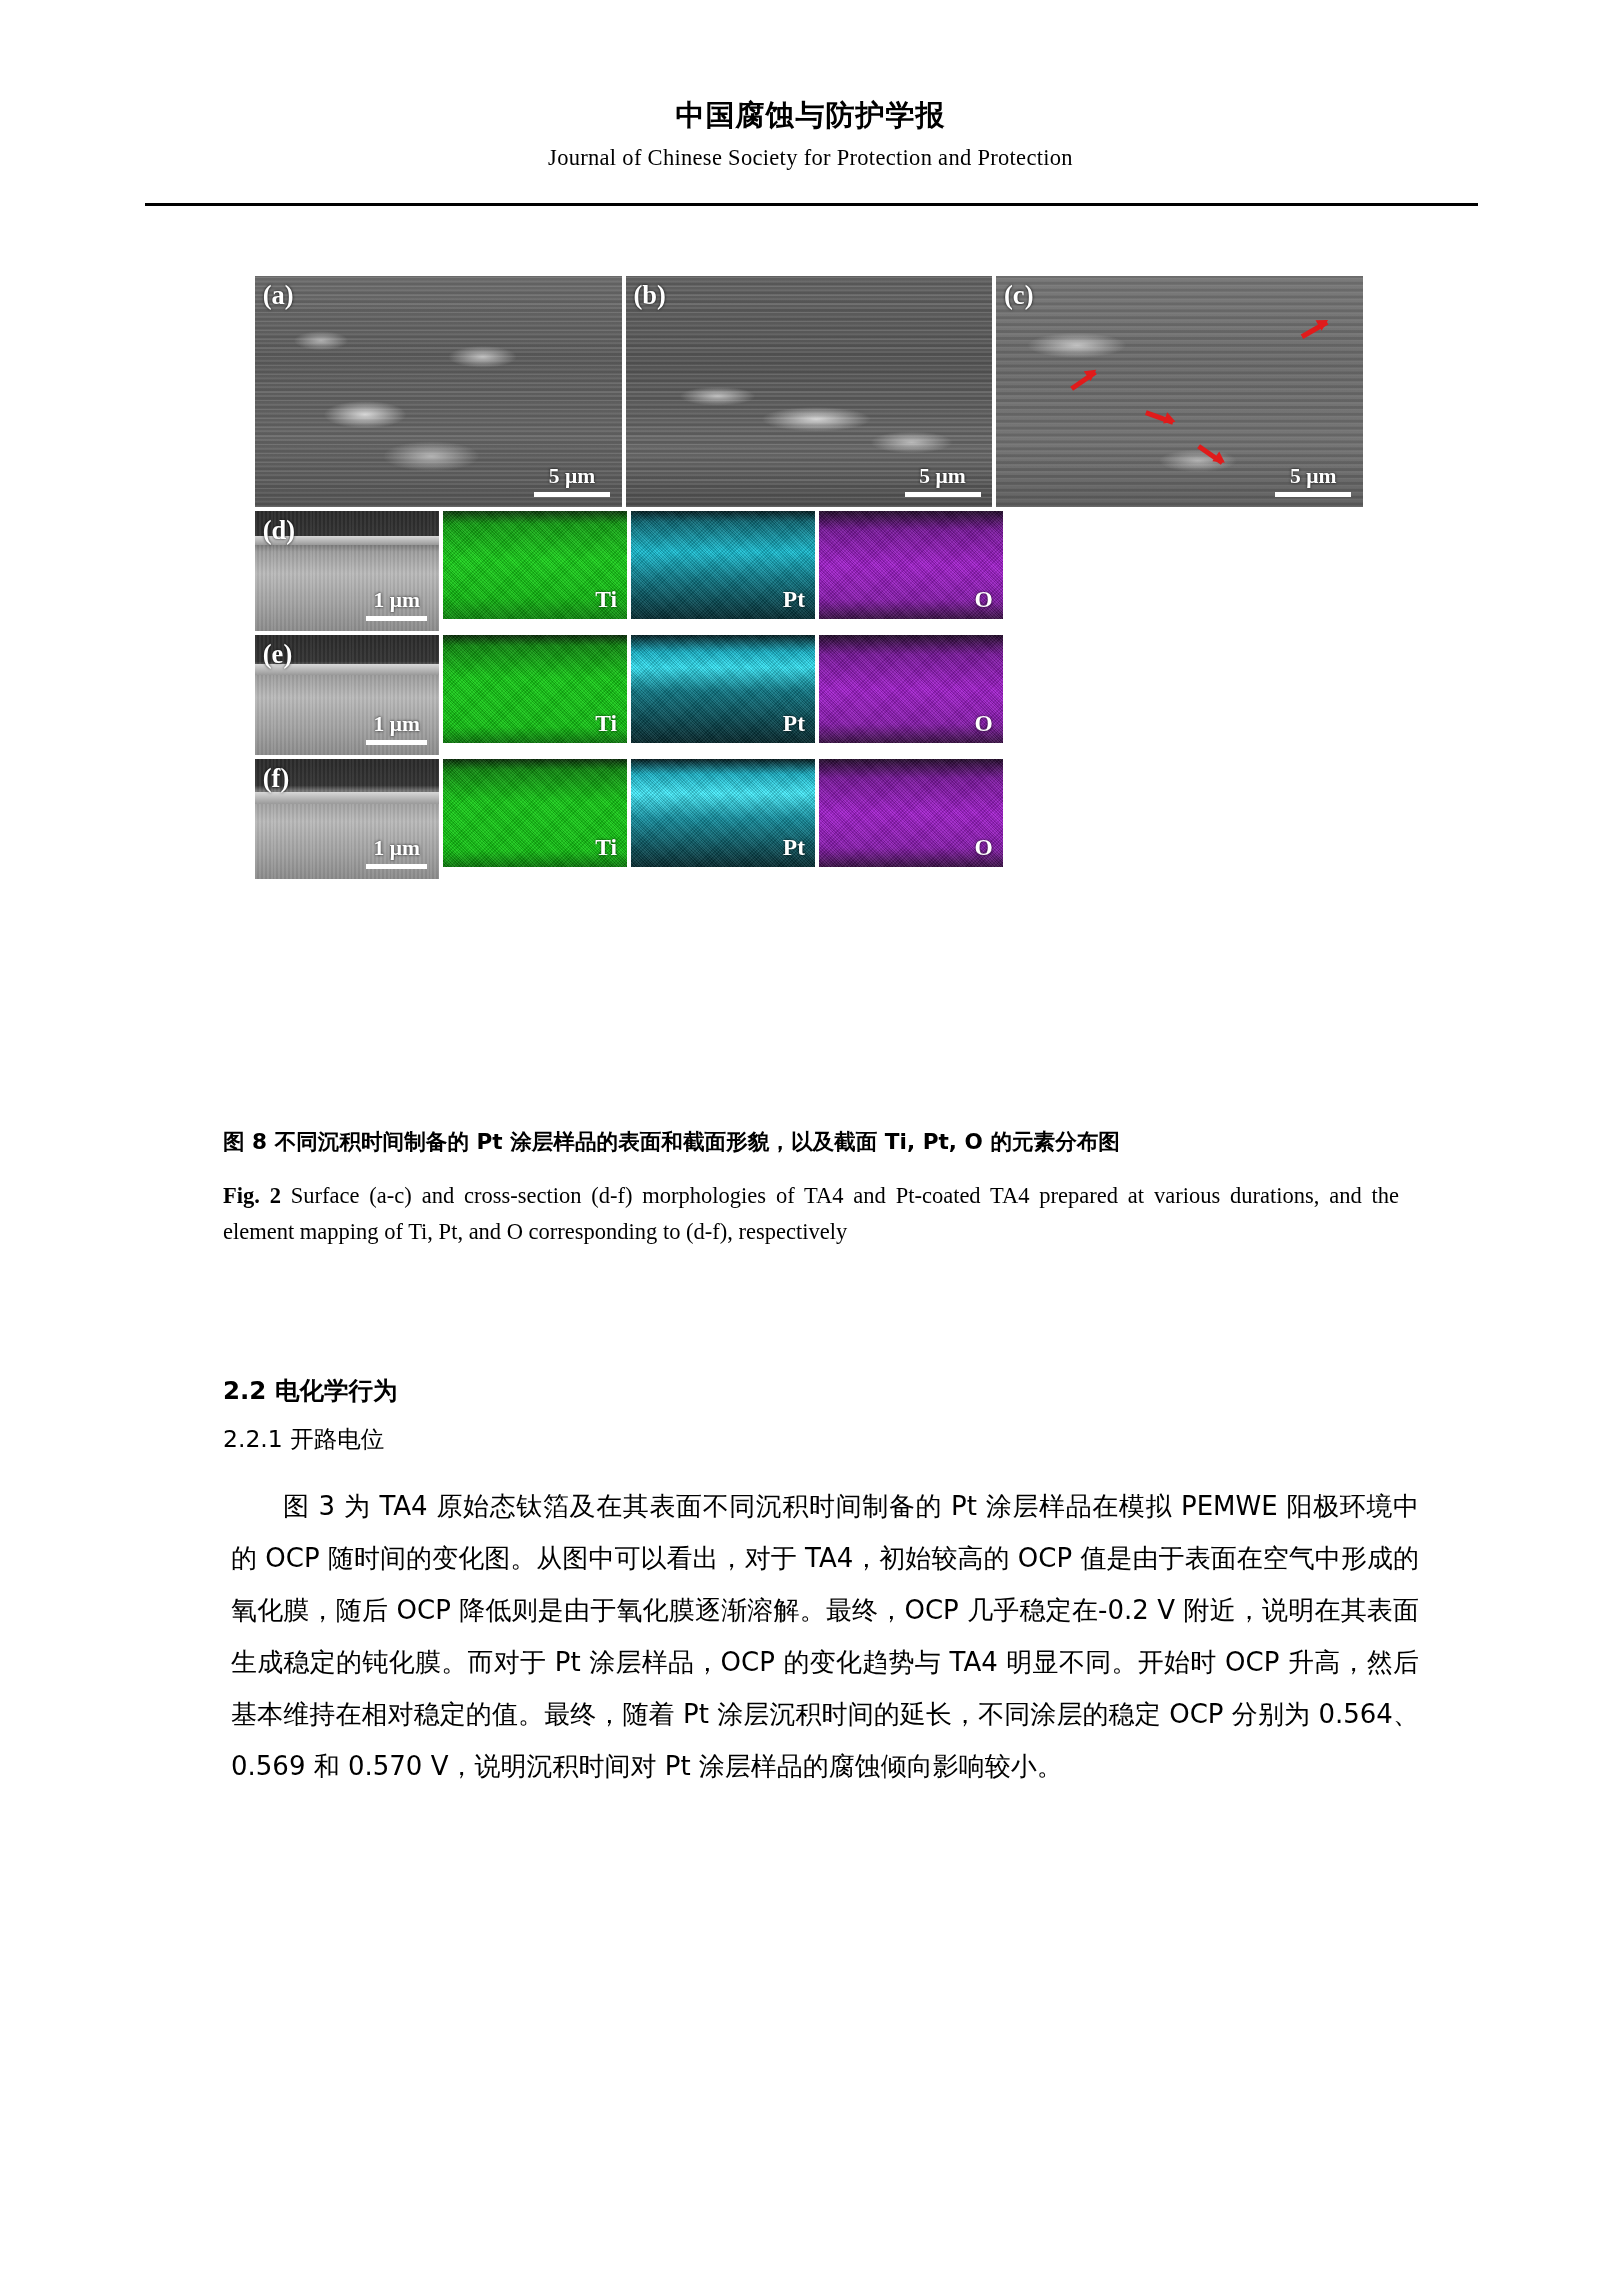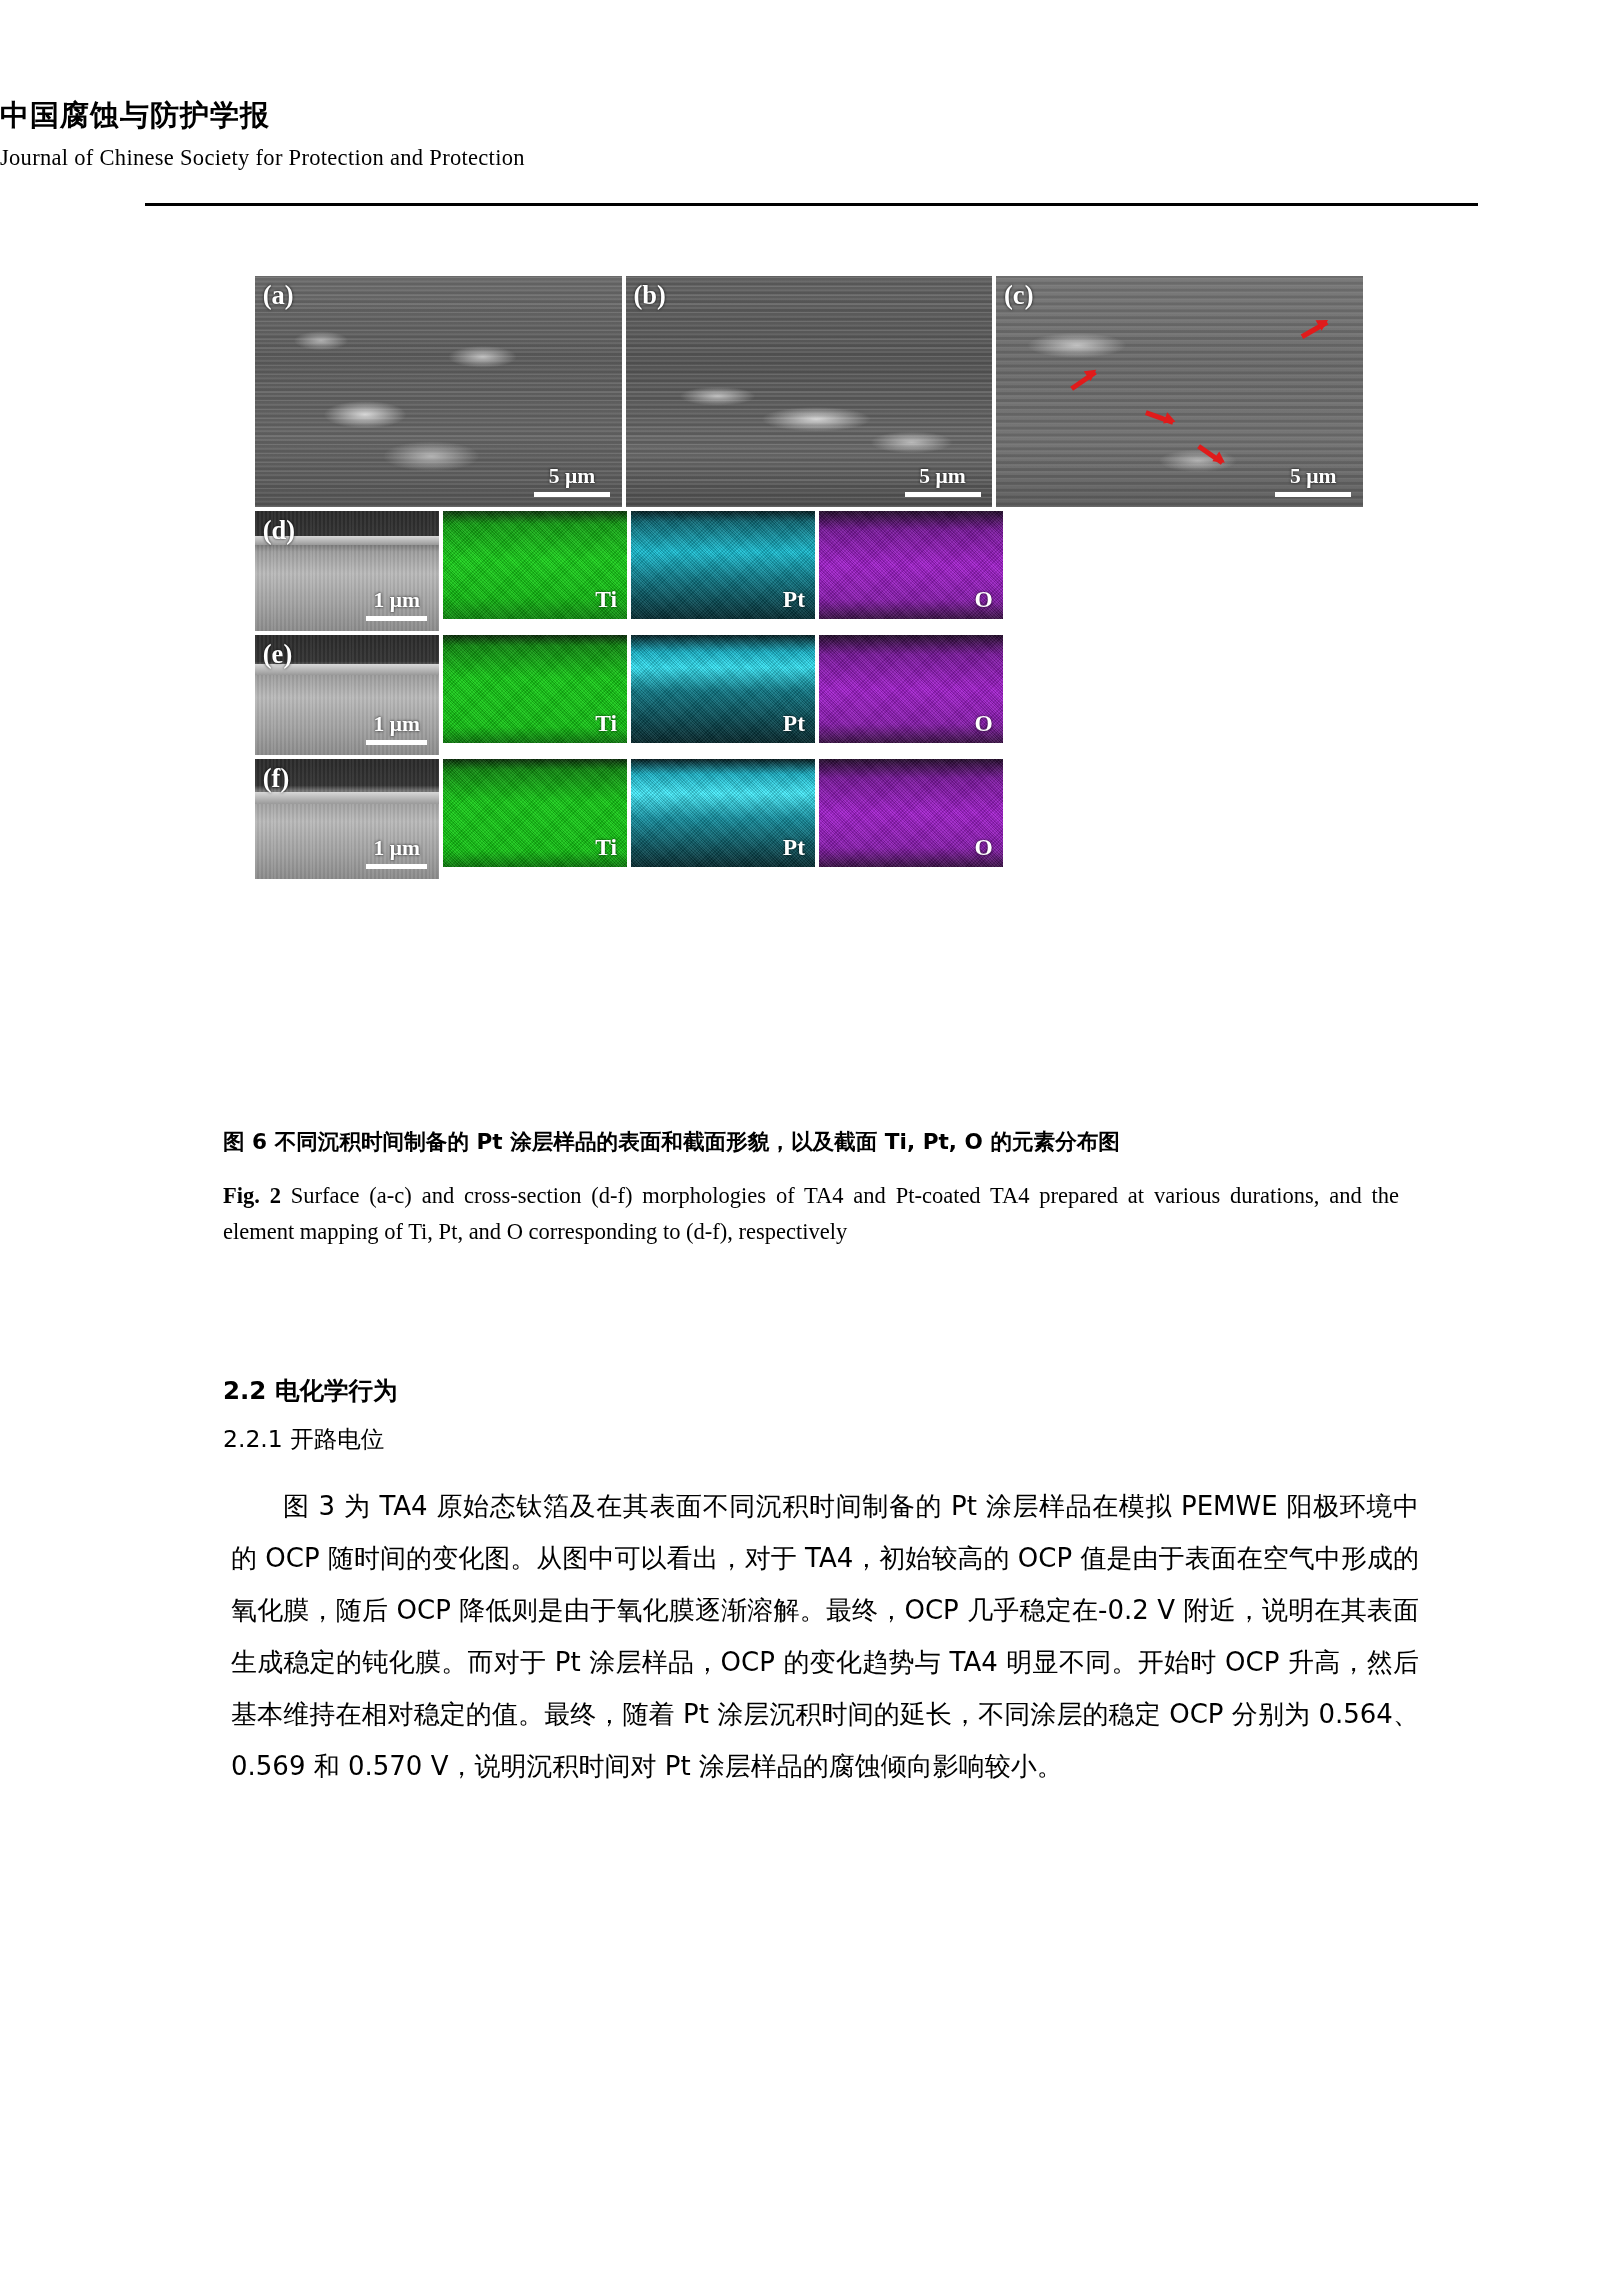--- a/index.html
+++ b/index.html
@@ -22,21 +22,21 @@
     height: 2293px;
     background: #fff;
   }
 
   
   .header {
     position: absolute;
     top: 98px;
     left: 0;
     width: 1621px;
-    text-align: left;
+    text-align: center;
   }
   .header-cn {
     font-family: "DejaVu Sans", sans-serif;
     font-size: 29px;
     font-weight: bold;
     letter-spacing: 1px;
     line-height: 1.2;
   }
   .header-en {
     font-family: "Liberation Serif", serif;
@@ -371,21 +371,21 @@
         <div class="elem-label">Pt</div>
       </div>
       <div class="panel eds ox">
         <div class="noise"></div>
         <div class="elem-label">O</div>
       </div>
     </div>
   </div>
 
   <div class="caption">
-    <div class="cn"><b>图 6 不同沉积时间制备的 Pt 涂层样品的表面和截面形貌，以及截面 Ti, Pt, O 的元素分布图</b></div>
+    <div class="cn"><b>图 8 不同沉积时间制备的 Pt 涂层样品的表面和截面形貌，以及截面 Ti, Pt, O 的元素分布图</b></div>
     <div style="margin-top:18px">
       <b>Fig. 2</b>
       <span>Surface (a-c) and cross-section (d-f) morphologies of TA4 and Pt-coated TA4 prepared at various durations, and the element mapping of Ti, Pt, and O corresponding to (d-f), respectively</span>
     </div>
   </div>
 
   <div class="sec-head" style="top:1374px">2.2 电化学行为</div>
   <div class="sub-head" style="top:1423px">2.2.1 开路电位</div>
   <div class="body-par" style="top:1480px">图 3 为 TA4 原始态钛箔及在其表面不同沉积时间制备的 Pt 涂层样品在模拟 PEMWE 阳极环境中的 OCP 随时间的变化图。从图中可以看出，对于 TA4，初始较高的 OCP 值是由于表面在空气中形成的氧化膜，随后 OCP 降低则是由于氧化膜逐渐溶解。最终，OCP 几乎稳定在-0.2 V 附近，说明在其表面生成稳定的钝化膜。而对于 Pt 涂层样品，OCP 的变化趋势与 TA4 明显不同。开始时 OCP 升高，然后基本维持在相对稳定的值。最终，随着 Pt 涂层沉积时间的延长，不同涂层的稳定 OCP 分别为 0.564、0.569 和 0.570 V，说明沉积时间对 Pt 涂层样品的腐蚀倾向影响较小。</div>
 

